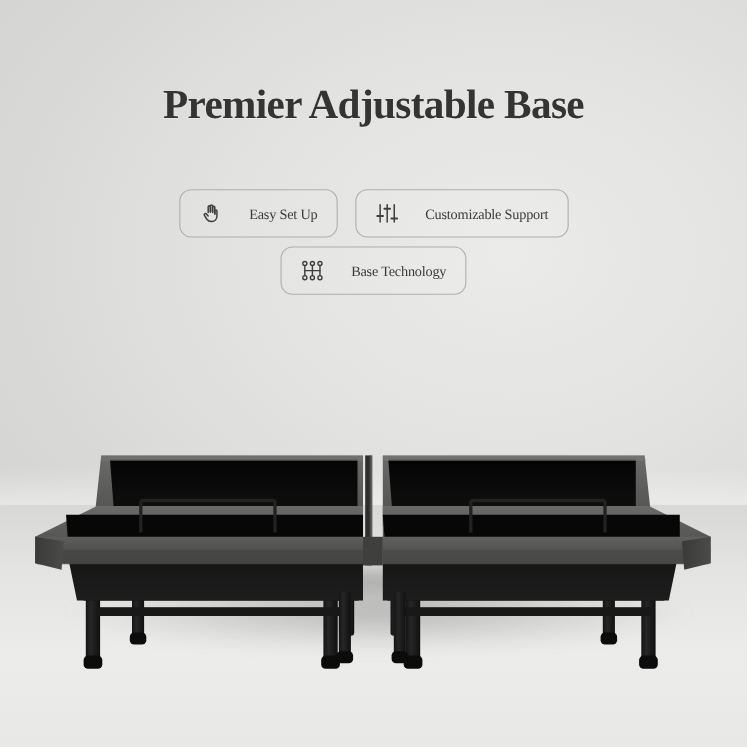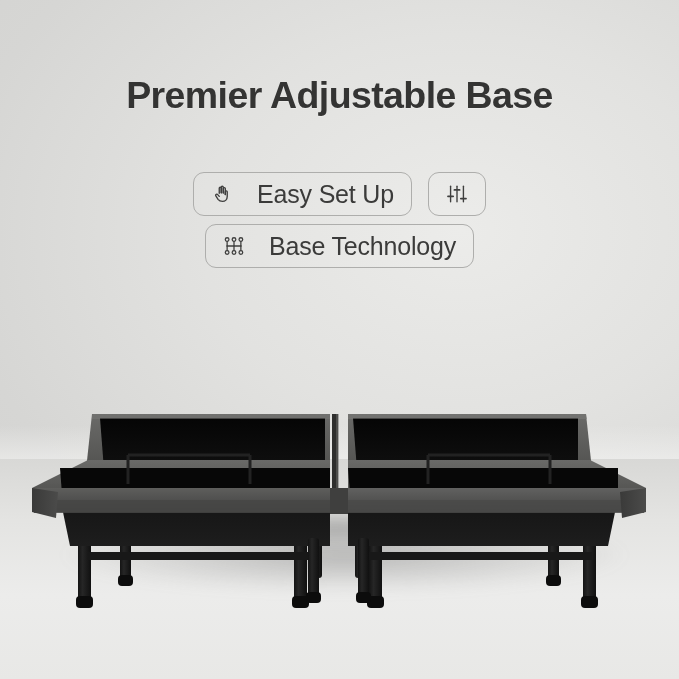--- a/index.html
+++ b/index.html
@@ -5,20 +5,21 @@
   html,body{margin:0;padding:0;}
   body{
     width:679px;height:679px;overflow:hidden;
     font-family:"Liberation Sans", sans-serif;
     background:#d4d4d2;
   }
   #stage{
     position:relative;width:679px;height:679px;overflow:hidden;
     background:
       radial-gradient(120% 90% at 68% 34%, #ebebe9 0%, #e2e2e0 32%, #d6d6d4 62%, #cfcfcd 100%);
+    font-family: Liberation Serif, serif;
   }
   
   .floor{
     position:absolute;left:0;right:0;bottom:0;height:220px;
     background:linear-gradient(to bottom,#d8d8d6 0%,#e4e4e2 28%,#ececeb 62%,#e8e8e6 100%);
   }
   .floor-line{
     position:absolute;left:0;right:0;bottom:220px;height:34px;
     background:linear-gradient(to bottom,rgba(255,255,255,0) 0%,rgba(245,245,244,.55) 100%);
   }
@@ -46,21 +47,21 @@
   .badge-rows{position:absolute;left:0;right:0;top:172px;}
   .badge-row{display:flex;justify-content:center;align-items:center;gap:16px;margin-bottom:8px;}
   .badge{
     display:flex;align-items:center;gap:24px;
     height:44px;box-sizing:border-box;
     padding:0 17px;
     border:1px solid #aeaeac;
     border-radius:11px;
     background:rgba(255,255,255,.06);
     color:#3b3b3a;
-    font-size:25px;
+    font-size:13px;
     letter-spacing:-.2px;
     white-space:nowrap;
   }
   .badge .ico{
     width:22px;height:22px;flex:0 0 22px;
     display:block;
   }
   .badge .ico svg{display:block;width:22px;height:22px;}
   .badge .lbl{line-height:1;}
 
@@ -99,20 +100,21 @@
         <span class="ico">
           <svg viewBox="0 0 24 24" fill="none" stroke="#3f3f3e" stroke-width="1.5" stroke-linecap="round">
             <line x1="5" y1="3.5" x2="5" y2="20.5"></line>
             <line x1="12" y1="3.5" x2="12" y2="20.5"></line>
             <line x1="19" y1="3.5" x2="19" y2="20.5"></line>
             <line x1="2.2" y1="14.5" x2="7.8" y2="14.5" stroke-width="2"></line>
             <line x1="9.2" y1="7.5" x2="14.8" y2="7.5" stroke-width="2"></line>
             <line x1="16.2" y1="17" x2="21.8" y2="17" stroke-width="2"></line>
           </svg>
         </span>
+        <span class="lbl">Customizable Support</span>
       </div>
 
     </div>
 
     <div class="badge-row">
 
       <div class="badge">
         <span class="ico">
           <svg viewBox="0 0 24 24" fill="none" stroke="#3f3f3e" stroke-width="1.4" stroke-linecap="round" stroke-linejoin="round">
             <circle cx="4.5" cy="5" r="2"></circle>

